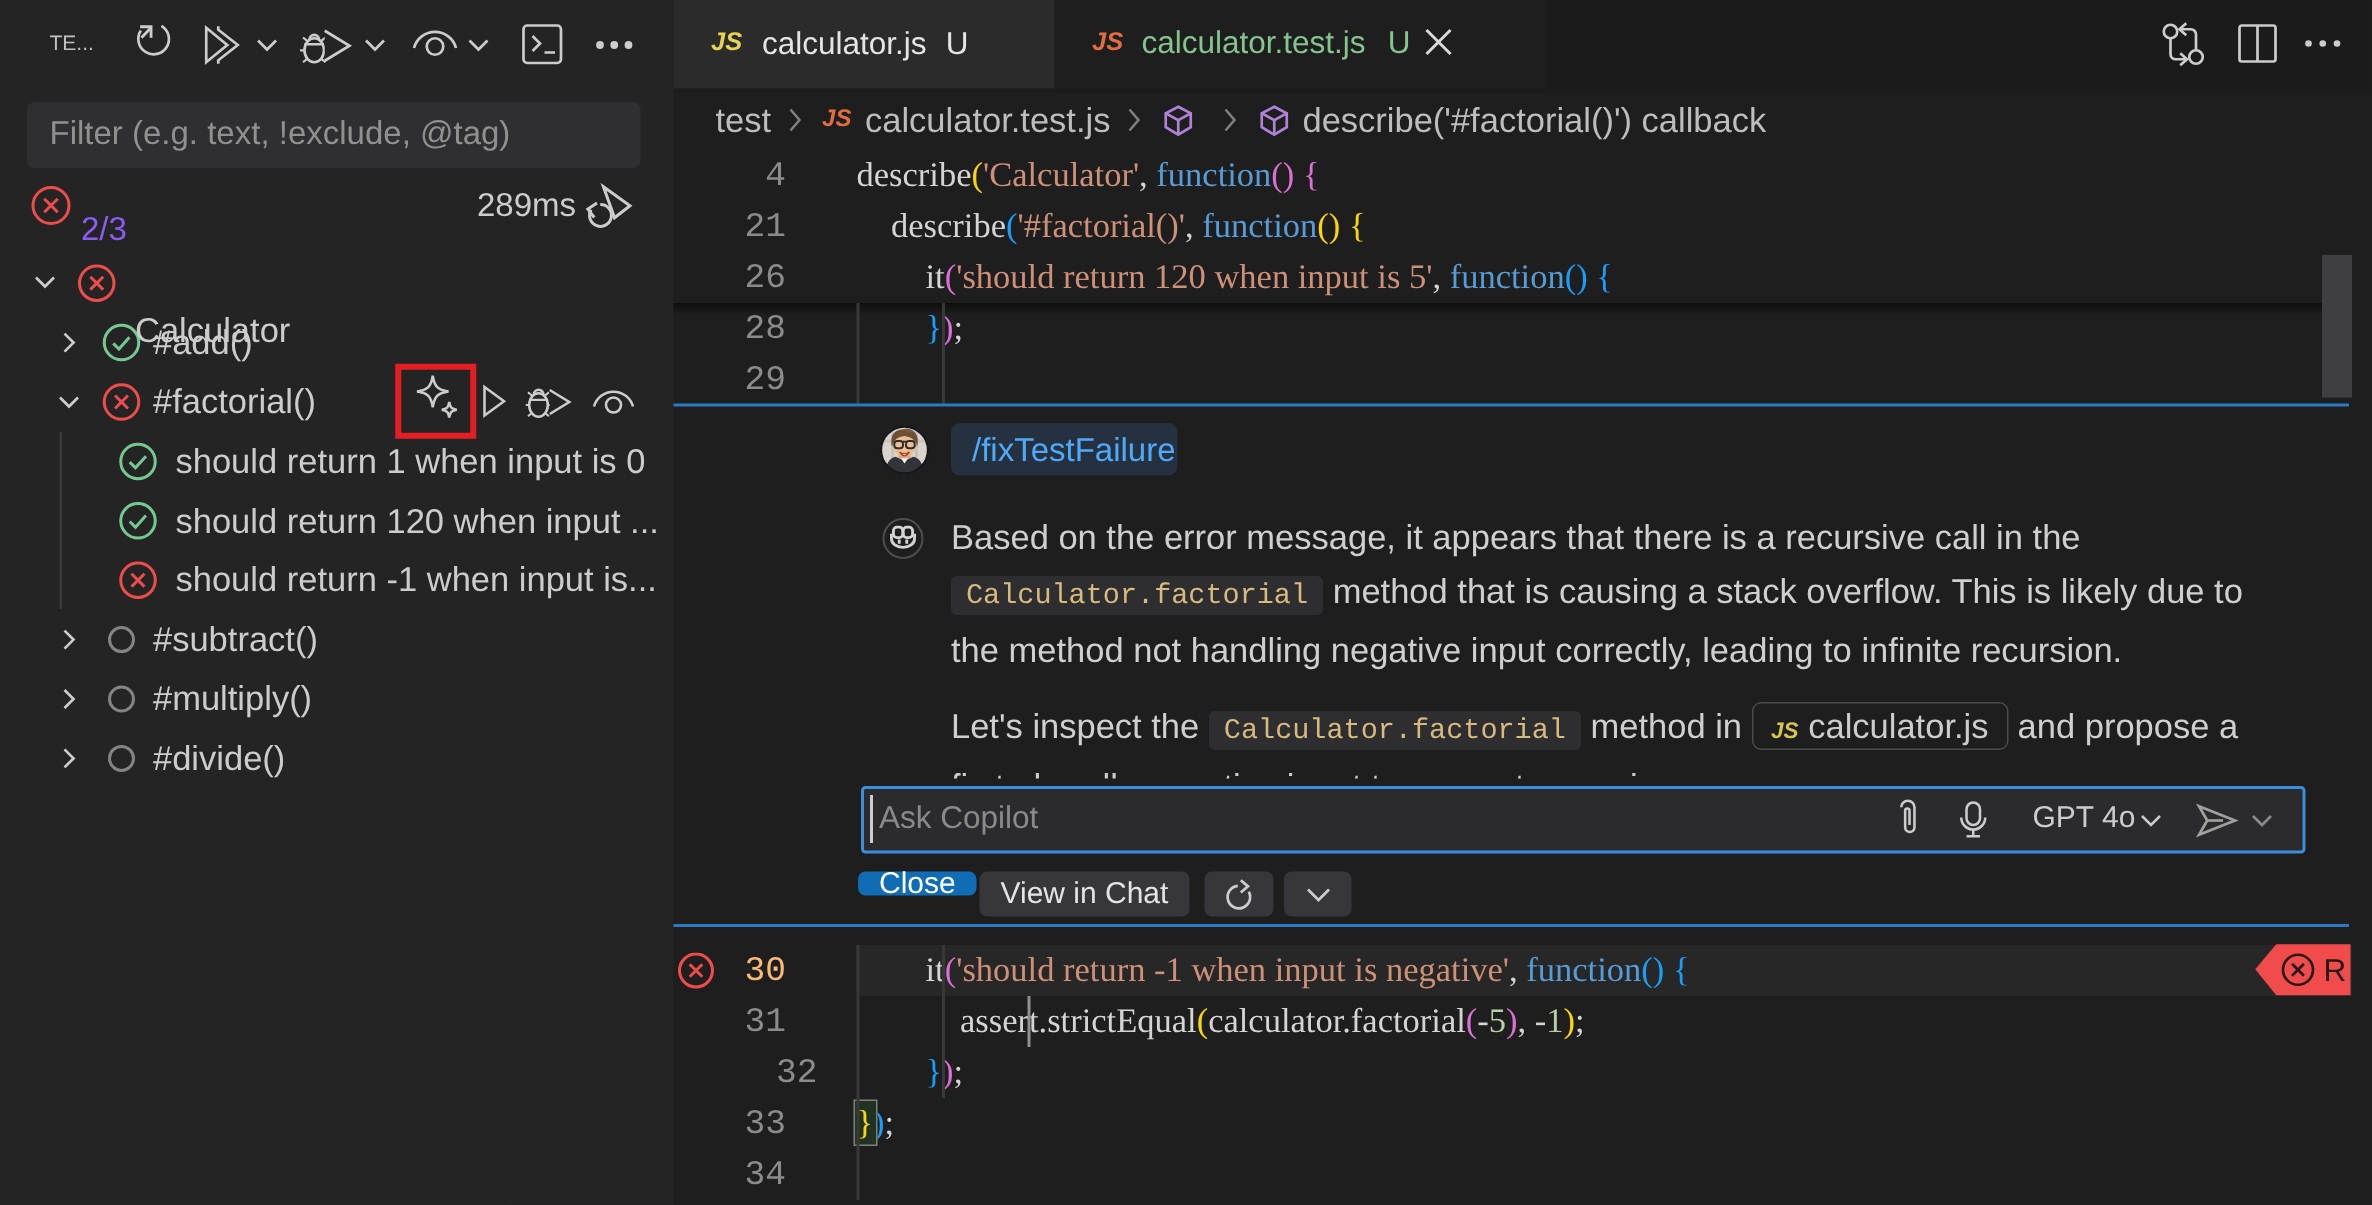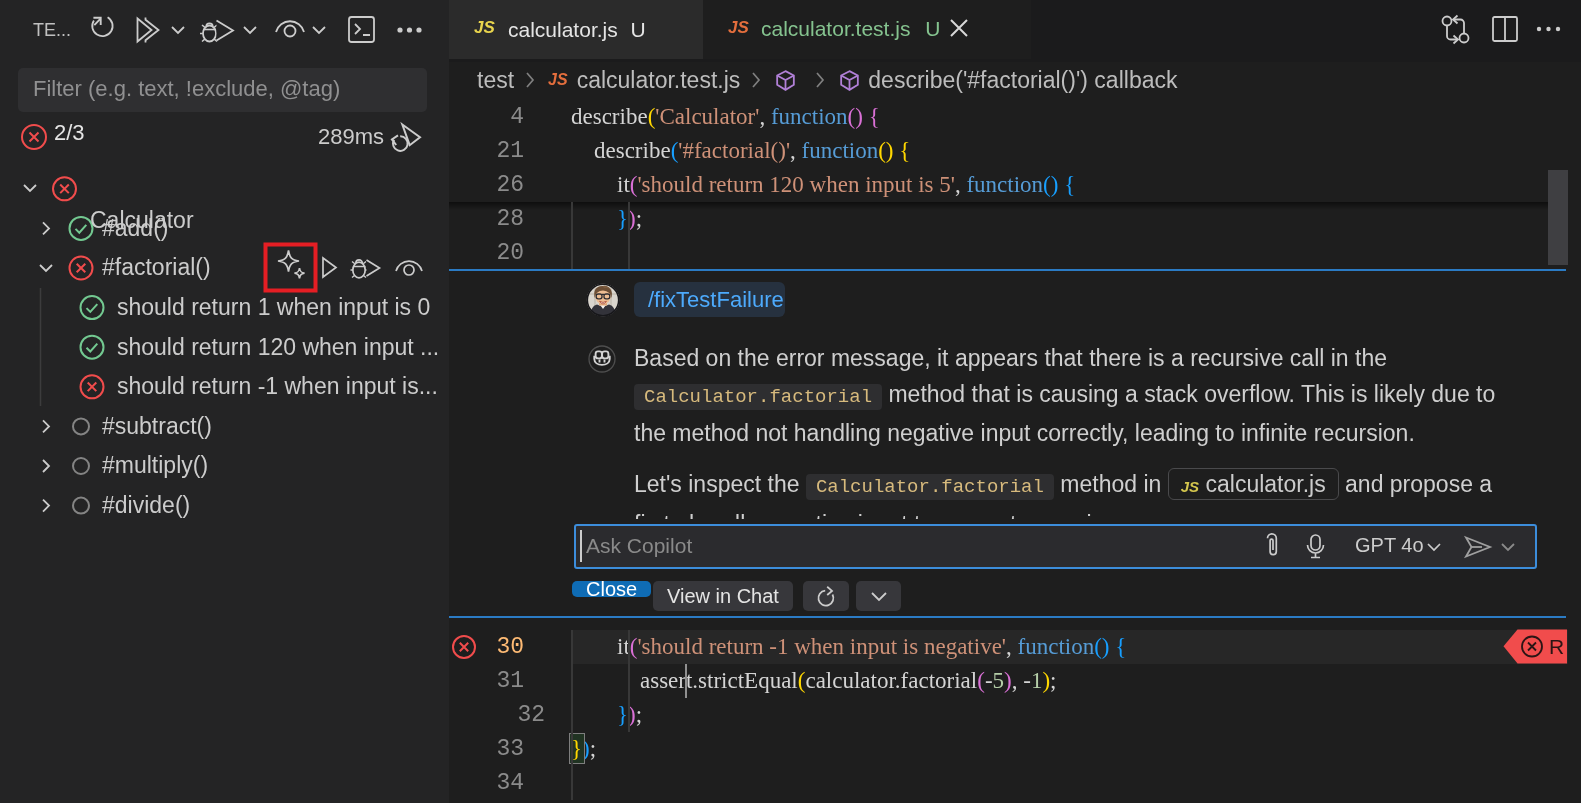--- a/index.html
+++ b/index.html
@@ -10,21 +10,21 @@
 svg{display:block;}
 .code{font-family:Liberation Serif, serif;font-size:23px;line-height:34px;white-space:pre;}
 .ln{position:absolute;width:75px;text-align:right;color:#8b8b8b;font-family:"Liberation Mono",monospace;font-size:23px;line-height:34px;}
 .chip{font-family:"Liberation Mono",monospace;font-size:19px;color:#d7ba7d;background:#2e2e30;border-radius:4px;padding:2px 10px;}
 .fchip{border:1px solid #4a4a4c;border-radius:6px;padding:2px 12px;color:#cccccc;background:#1e1e1e;}
 </style>
 </head>
 <body>
 
 <div class="r" id="sidebar" style="left:0;top:0;width:449px;height:803px;background:#242425;"></div>
-<div class="r" style="left:33px;top:20px;font-size:18px;color:#c0c0c0;">TE...</div>
+<div class="r" style="left:33px;top:20px;font-size:14px;color:#c0c0c0;">TE...</div>
 <svg class="r" id="sbicons" style="left:0;top:0" width="449" height="115" viewBox="0 0 449 115" fill="none" stroke="#cccccc" stroke-width="1.8">
 
   <path d="M 107.6 17.2 A 10.2 10.2 0 1 1 93.9 20.4"></path>
   <path d="M 94.3 25.2 L 100.3 18.9" stroke-width="1.9"></path>
   <path d="M 93.4 17.8 L 100.7 17.8 L 100.7 25.1" stroke-width="1.9"></path>
 
   <path d="M 137.5 18.5 L 151.5 30 L 137.5 41.5 Z"></path>
   <path d="M 145.5 17.5 L 145.5 19.8 L 158.5 30 L 145.5 40.2 L 145.5 42.5"></path>
   <path d="M 172 27 L 178 33 L 184 27"></path>
 
@@ -62,21 +62,21 @@
   <g stroke="#f14c4c" stroke-width="2">
     <circle cx="34" cy="19" r="12"></circle>
     <path d="M 29.5 14.5 l 9 9 M 38.5 14.5 l -9 9"></path>
   </g>
   <g stroke="#cccccc" stroke-width="2" fill="none">
     <path d="M 394.1 21.8 A 7.3 7.3 0 1 0 400.2 18.3"></path>
     <path d="M 398 17.4 L 391.9 21.4 L 396.2 27"></path>
     <path d="M 402.3 6.5 L 420 19.2 L 409.7 27.2 Z"></path>
   </g>
 </svg>
-<div class="r" style="left:54px;top:120px;font-size:22px;color:#e5e5e5;">2/3</div>
+<div class="r" style="left:54px;top:140px;font-size:22px;color:#8b5cf6;">2/3</div>
 <div class="r" style="left:318px;top:124px;font-size:22px;color:#cccccc;">289ms</div>
 
 <svg class="r" style="left:0;top:0" width="449" height="803" viewBox="0 0 449 803" fill="none">
 
   <path d="M 40.5 288 V 406" stroke="#3c3c3d" stroke-width="1.5"></path>
 
   <path d="M 24 185 L 30 191 L 36 185" stroke="#cccccc" stroke-width="1.8"></path>
   <g stroke="#f14c4c" stroke-width="2">
       <circle cx="64.5" cy="188.8" r="11.5"></circle>
       <path d="M 60.2 184.5 l 8.6 8.6 M 68.8 184.5 l -8.6 8.6"></path>
@@ -192,21 +192,21 @@
       <path d="M 2.5 4.7 L 8 7.7 L 13.5 4.7 M 8 7.7 V 14.2"></path>
   </svg>
   <span>describe('#factorial()') callback</span>
 </div>
 
 <div class="r" id="codetop" style="left:449px;top:100px;width:1132px;height:170px;background:#1e1e1e;"></div>
 <div class="ln" style="left:449px;top:100px;">4</div>
 <div class="ln" style="left:449px;top:134px;">21</div>
 <div class="ln" style="left:449px;top:168px;">26</div>
 <div class="ln" style="left:449px;top:202px;">28</div>
-<div class="ln" style="left:449px;top:236px;">20</div>
+<div class="ln" style="left:449px;top:236px;">29</div>
 <div class="r code" style="left:571px;top:100px;color:#d4d4d4;">describe<span style="color:#ffd700">(</span><span style="color:#ce9178">'Calculator'</span>, <span style="color:#569cd6">function</span><span style="color:#da70d6">()</span> <span style="color:#da70d6">{</span></div>
 <div class="r code" style="left:571px;top:134px;color:#d4d4d4;">    describe<span style="color:#179fff">(</span><span style="color:#ce9178">'#factorial()'</span>, <span style="color:#569cd6">function</span><span style="color:#ffd700">()</span> <span style="color:#ffd700">{</span></div>
 <div class="r code" style="left:571px;top:168px;color:#d4d4d4;">        it<span style="color:#da70d6">(</span><span style="color:#ce9178">'should return 120 when input is 5'</span>, <span style="color:#569cd6">function</span><span style="color:#179fff">()</span> <span style="color:#179fff">{</span></div>
 <div class="r code" style="left:571px;top:202px;color:#d4d4d4;">        <span style="color:#179fff">}</span><span style="color:#da70d6">)</span>;</div>
 <div class="r" style="left:449px;top:202px;width:1117px;height:8px;background:linear-gradient(rgba(0,0,0,0.55),rgba(0,0,0,0));"></div>
 <div class="r" style="left:571px;top:202px;width:1.5px;height:68px;background:#383838;"></div>
 <div class="r" style="left:628px;top:202px;width:1.5px;height:68px;background:#383838;"></div>
 
 <div class="r" id="chat" style="left:449px;top:270px;width:1132px;height:346px;background:#1e1e1e;"></div>
 <div class="r" style="left:449px;top:268.5px;width:1117px;height:2px;background:#2b7bc4;"></div>

